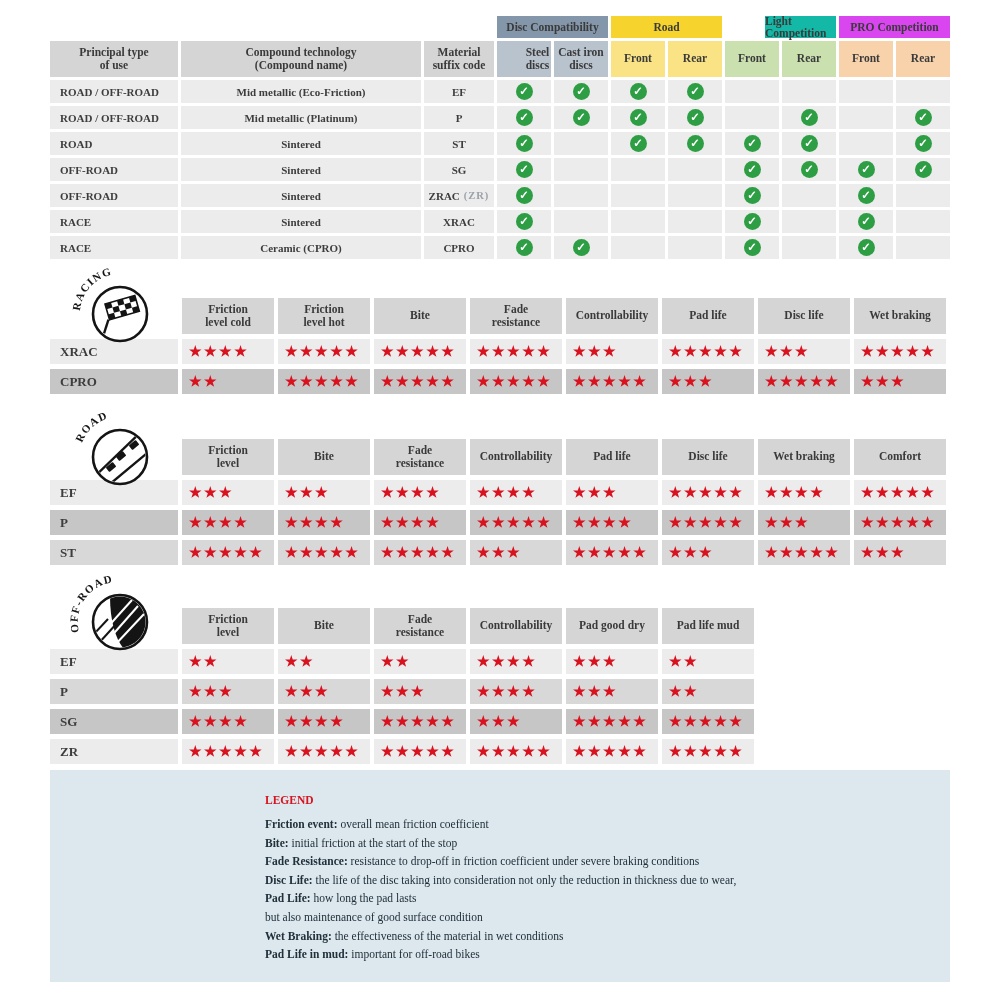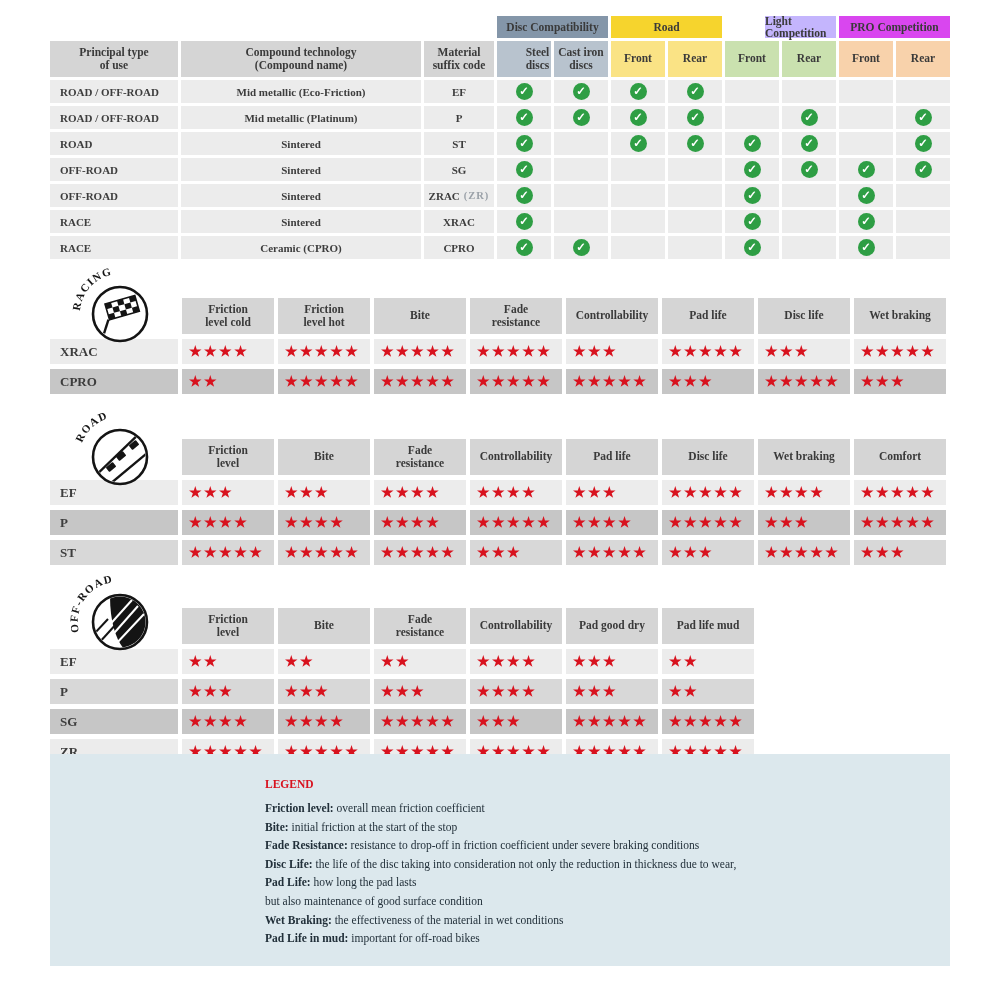--- a/index.html
+++ b/index.html
@@ -33,35 +33,35 @@
   .pt8{grid-template-columns:128px repeat(8,92px);}
   .pt6{grid-template-columns:128px repeat(6,92px);}
   .blank{background:transparent;}
   .rlabel{justify-content:flex-start;padding-left:10px;font-size:13px;}
   .stars{justify-content:flex-start;padding-left:7px;font-size:14px;
          letter-spacing:2.5px;line-height:1;}
   .light{background:#ececec;} .medium{background:#d8d8d8;} .dark{background:#c6c6c6;}
   .arc-text{font-size:11px;font-weight:bold;fill:#141414;letter-spacing:1.3px;}
 
   
-  .legend{position:absolute;left:50px;top:754px;width:900px;height:212px;
+  .legend{position:absolute;left:50px;top:770px;width:900px;height:212px;
           background:#dce8ed;box-sizing:border-box;padding:24px 30px 0 215px;}
   .legend-title{font-weight:bold;font-size:11.5px;margin-bottom:9px;}
   .legend-line{font-size:11.5px;line-height:18.6px;color:#22303a;}
   .legend-line b{color:#22303a;}
 </style>
 </head>
 <body>
 
 <div class="page">
 
   <div class="compat" id="compat">
       <div class="ghead" style="background: rgb(132, 150, 169); grid-area: 1 / 4 / auto / span 2;">Disc Compatibility</div>
       <div class="ghead" style="background: rgb(246, 212, 45); grid-area: 1 / 6 / auto / span 2;">Road</div>
-      <div class="ghead" style="background: #c4b5fd; grid-area: 1 / 8 / auto / span 2; margin-left: 40px;">Light Competition</div>
+      <div class="ghead" style="background: #14b8a6; grid-area: 1 / 8 / auto / span 2; margin-left: 40px;">Light Competition</div>
       <div class="ghead" style="background: #d946ef; grid-area: 1 / 10 / auto / span 2;">PRO Competition</div>
       <div class="hcell" style="grid-area: 2 / 1;">Principal type
 of use</div>
       <div class="hcell" style="grid-area: 2 / 2;">Compound technology
 (Compound name)</div>
       <div class="hcell" style="grid-area: 2 / 3;">Material
 suffix code</div>
       <div class="hcell" style="background: rgb(184, 195, 206); grid-area: 2 / 4; padding-left: 27px;">Steel
 discs</div>
       <div class="hcell" style="background: rgb(184, 195, 206); grid-area: 2 / 5;">Cast iron
@@ -402,21 +402,21 @@
         <div class="dcell stars light" style="color: rgb(216, 18, 30);">★★★★★</div>
         <div class="dcell stars light" style="color: rgb(216, 18, 30);">★★★★★</div>
         <div class="dcell stars light" style="color: rgb(216, 18, 30);">★★★★★</div>
         <div class="dcell stars light" style="color: rgb(216, 18, 30);">★★★★★</div>
       </div>
   </section>
 
   <div class="legend" id="legend">
     <div class="legend-title" id="legend-title" style="color: rgb(216, 18, 30);">LEGEND</div>
     <div id="legend-items">
-        <div class="legend-line"><b>Friction level:</b> overall mean friction coefficient</div>
+        <div class="legend-line"><b>Friction event:</b> overall mean friction coefficient</div>
         <div class="legend-line"><b>Bite:</b> initial friction at the start of the stop</div>
         <div class="legend-line"><b>Fade Resistance:</b> resistance to drop-off in friction coefficient under severe braking conditions</div>
         <div class="legend-line"><b>Disc Life:</b> the life of the disc taking into consideration not only the reduction in thickness due to wear,</div>
         <div class="legend-line"><b>Pad Life:</b> how long the pad lasts</div>
         <div class="legend-line">but also maintenance of good surface condition</div>
         <div class="legend-line"><b>Wet Braking:</b> the effectiveness of the material in wet conditions</div>
         <div class="legend-line"><b>Pad Life in mud:</b> important for off-road bikes</div>
       </div>
   </div>
 

